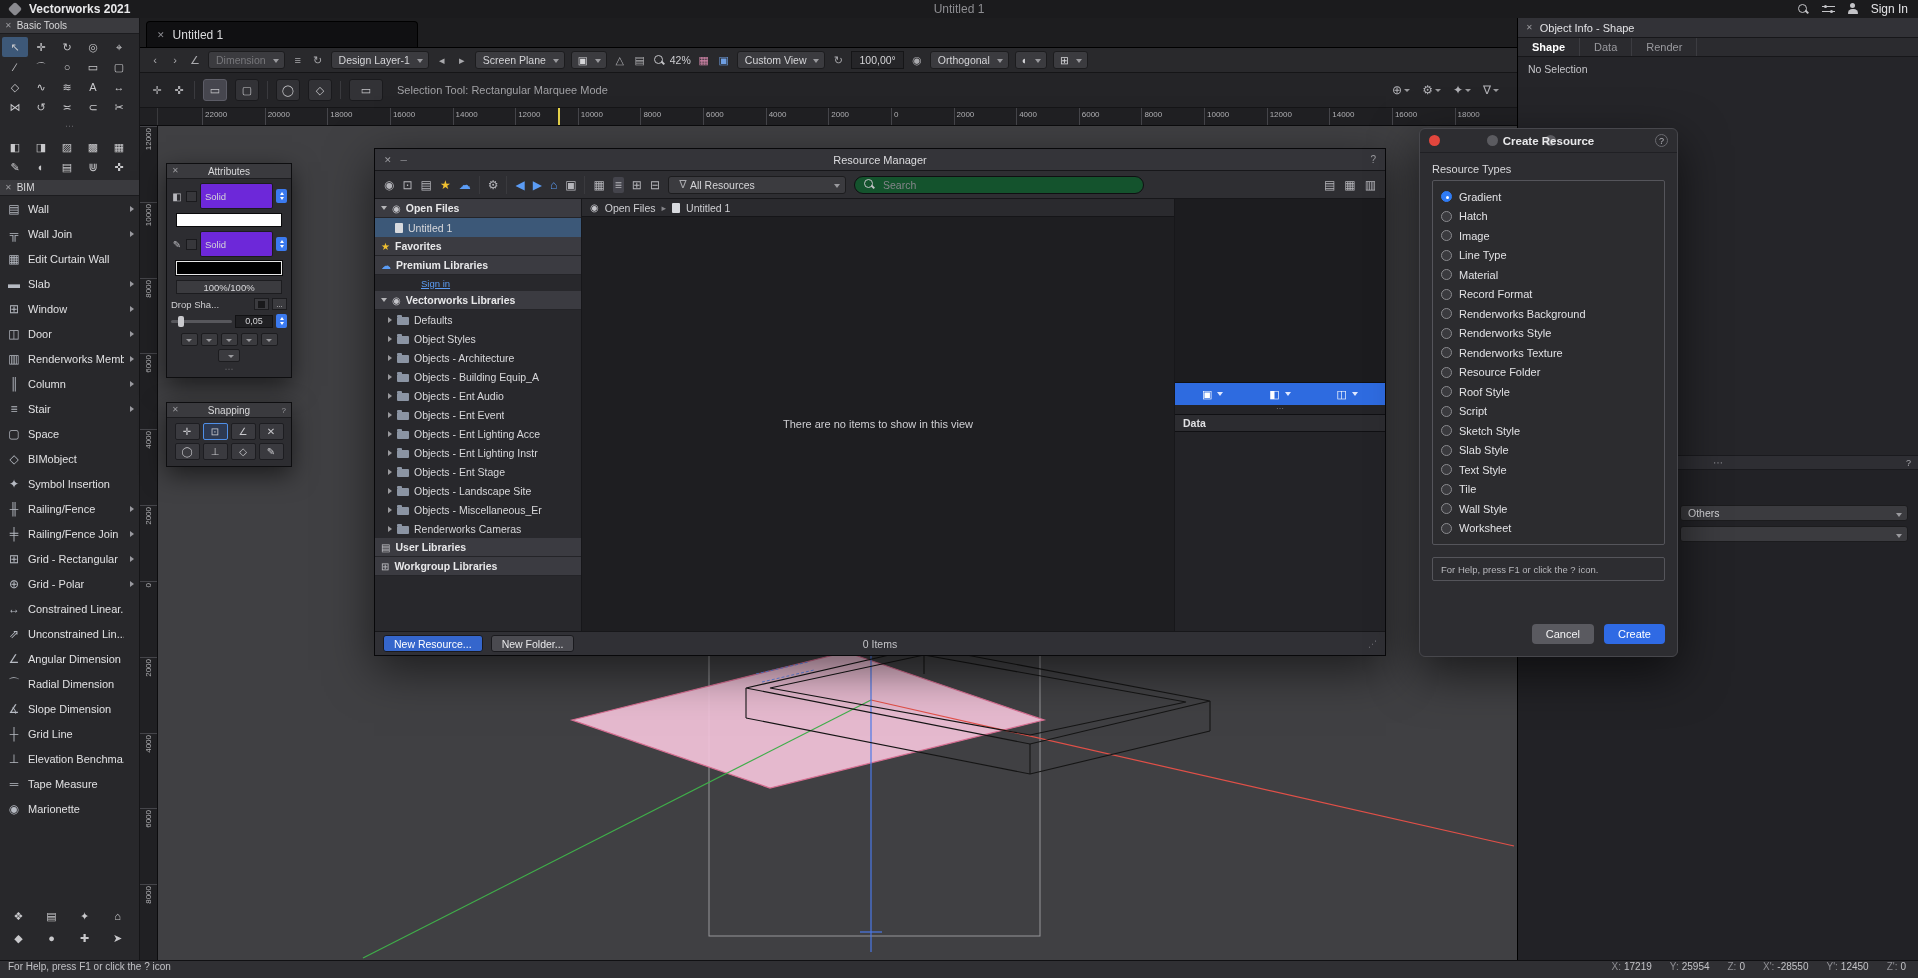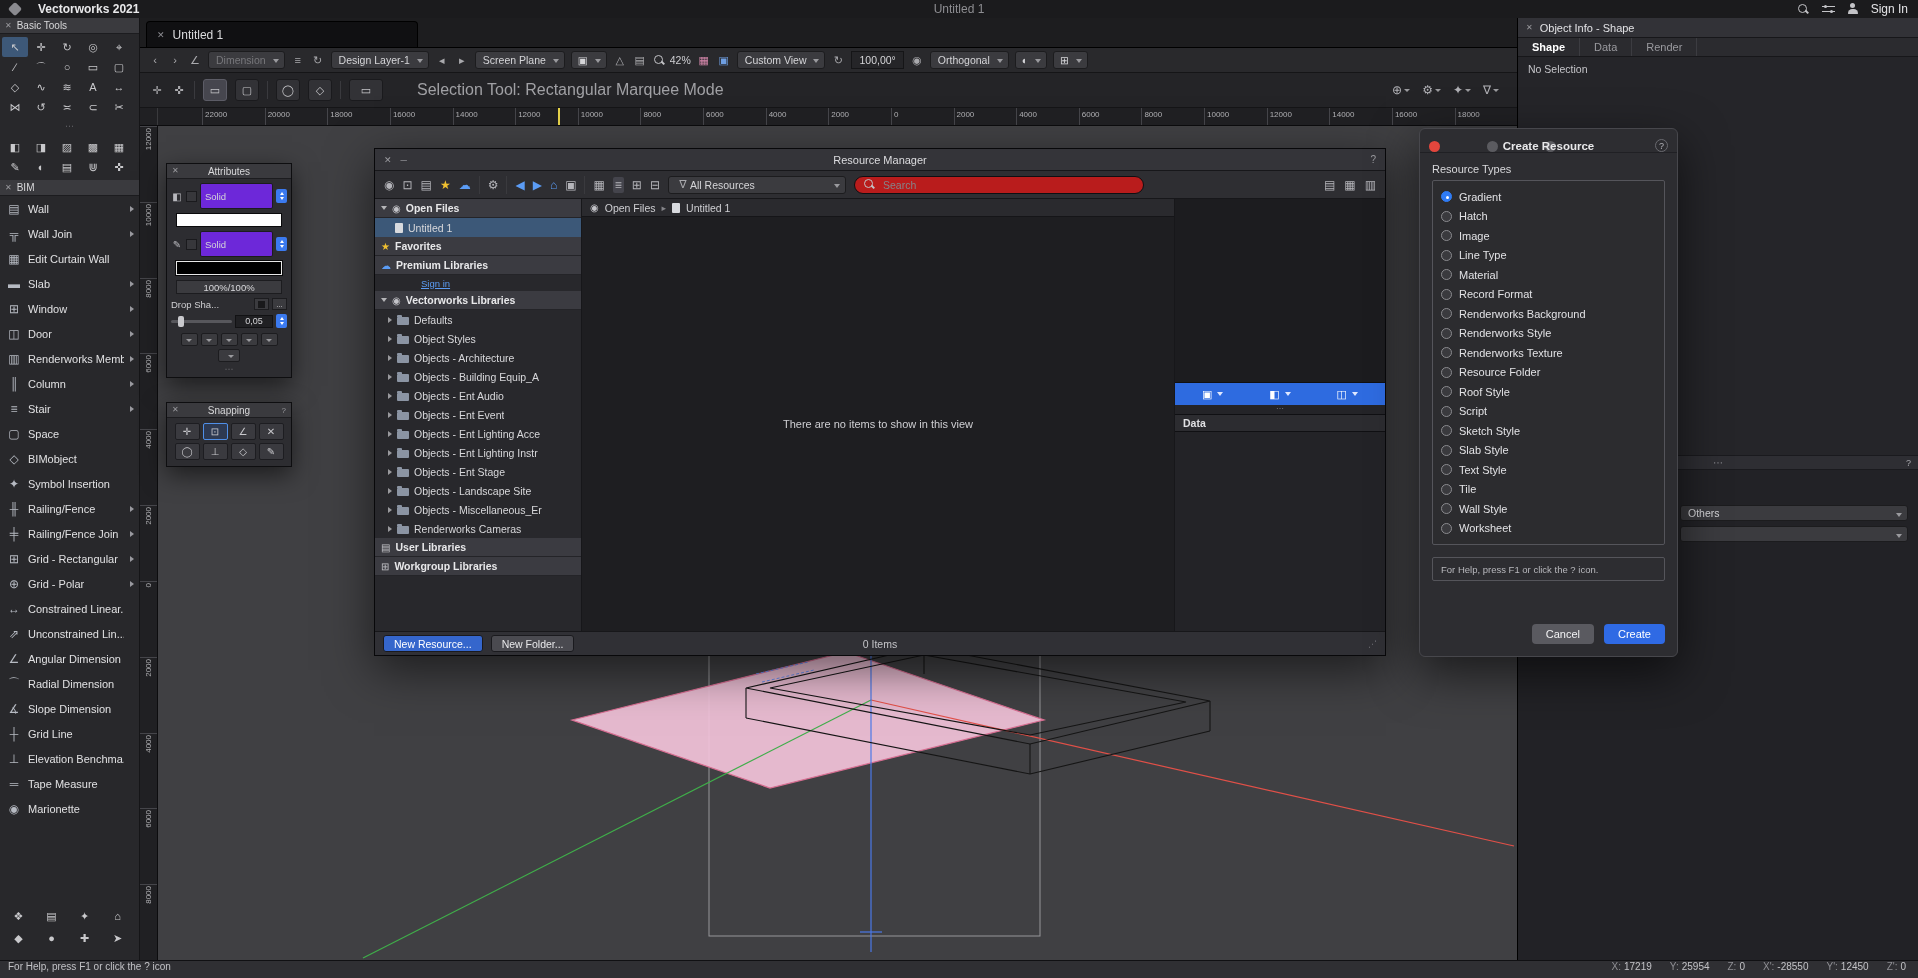--- a/index.html
+++ b/index.html
@@ -5,21 +5,21 @@
   * { box-sizing: border-box; }
   html,body { margin:0; padding:0; }
   body {
     width:1918px; height:978px; position:relative; overflow:hidden;
     background:#232325; font-family:"Liberation Sans", sans-serif;
     -webkit-user-select:none; user-select:none;
   }
 
   
   #menubar { position:absolute; left:0; top:0; width:100%; height:18px; background:#1b1b1d;
-    display:flex; align-items:center; gap:18px; padding:0 10px; color:#e9e9eb; font-size:12px; z-index:40; }
+    display:flex; align-items:center; gap:9px; padding:0 10px; color:#e9e9eb; font-size:12px; z-index:40; }
   .app-logo { width:10px; height:10px; background:#8a8a8f; transform:rotate(45deg); border-radius:2px; }
   .app-title { font-weight:bold; }
   .doc-title { position:absolute; left:50%; transform:translateX(-50%); color:#8e8e92; }
   .mb-right { margin-left:auto; display:flex; align-items:center; gap:12px; }
   .signin { color:#e4e4e7; }
   .mag-icon { position:relative; width:13px; height:13px; display:inline-block; }
   .mag-icon::before { content:""; position:absolute; left:1px; top:1px; width:7px; height:7px;
     border:1.5px solid #c3c3c7; border-radius:50%; }
   .mag-icon::after { content:""; position:absolute; left:8px; top:8px; width:4px; height:1.5px;
     background:#c3c3c7; transform:rotate(45deg); }
@@ -77,21 +77,21 @@
     border:1px solid #151517; padding:0 7px; font-size:10.5px; color:#d5d5d8; }
   .zoom-box { display:inline-flex; align-items:center; gap:4px; color:#cfcfd3; }
   .sep-v { width:1px; height:18px; background:#3a3a3e; }
 
   .modebar { height:35px; background:#242427; border-bottom:1px solid #151517; display:flex;
     align-items:center; gap:8px; padding:0 10px; }
   .mode-btn { width:24px; height:22px; background:#323236; border:1px solid #1a1a1d; border-radius:3px;
     display:flex; align-items:center; justify-content:center; color:#c5c5c8; font-size:11px; }
   .mode-btn.on { background:#46464e; border-color:#5c5c66; }
   .mode-btn.wide { width:34px; }
-  .mode-status { margin-left:26px; color:#a0a0a4; font-size:16px; }
+  .mode-status { margin-left:6px; color:#a0a0a4; font-size:11px; }
   .mode-right { margin-left:auto; display:flex; gap:12px; align-items:center; padding-right:8px; }
   .mr-ic { color:#b0b0b5; font-size:12px; display:inline-flex; align-items:center; gap:2px; }
   .mr-chev { width:0; height:0; border-left:3px solid transparent; border-right:3px solid transparent;
     border-top:3.5px solid #9a9a9e; display:inline-block; }
 
   .ruler-row { height:18px; display:flex; background:#202023; border-bottom:1px solid #0c0c0e; }
   .ruler-corner { width:18px; border-right:1px solid #3a3a3d; }
   .h-ruler { flex:1; display:flex; position:relative; overflow:hidden;margin-left:44px; }
   .h-tick { flex:1; border-left:1px solid #45454a; font-size:8px; color:#b0b0b4;
     padding:2px 0 0 2px; white-space:nowrap; overflow:hidden; }
@@ -188,21 +188,21 @@
   .rm-title { position:absolute; left:50%; transform:translateX(-50%); font-size:11px; color:#dcdcdf; }
   .rm-help { margin-left:auto; font-size:10px; color:#9a9a9f; }
   .rm-toolbar { height:28px; background:#2e2e32; border-bottom:1px solid #17171a; display:flex;
     align-items:center; gap:8px; padding:0 9px; flex:0 0 auto; }
   .rm-ticon { color:#b5b5ba; font-size:12px; }
   .rm-ticon.yellow { color:#f0c030; }
   .rm-ticon.blue { color:#5b9cf5; }
   .rm-ticon.on { background:#44444c; border-radius:2px; padding:1px 2px; }
   .icon-strip { display:flex; align-items:center; gap:8px; }
   .rm-filter { width:178px; }
-  .rm-search { width:290px; height:18px; background:#b91c1c; border:1px solid #0f0f12;
+  .rm-search { width:290px; height:18px; background:#14532d; border:1px solid #0f0f12;
     border-radius:9px; display:flex; align-items:center; gap:5px; padding:0 8px; }
   .rm-search input { flex:1; background:transparent; border:none; outline:none; color:#b9b9be;
     font-size:10.5px; font-family:"Liberation Sans",sans-serif; }
   .rm-search input::placeholder { color:#85858a; }
   .rm-right-icons { margin-left:auto; display:flex; gap:9px; }
   .rm-body { flex:1; display:flex; min-height:0; }
   .rm-tree { width:207px; background:#28282c; border-right:1px solid #17171a; overflow:hidden;
     font-size:10.5px; }
   .tree-header { height:19px; background:#3b3b41; border-bottom:1px solid #242428; display:flex;
     align-items:center; gap:5px; padding:0 6px; color:#e8e8ea; font-weight:bold; }
@@ -250,21 +250,21 @@
     align-items:center; border:1px solid #1a1a1e; }
   .rm-btn.blue { background:#3566cc; color:#fff; }
   .rm-btn.gray { background:#4a4a50; color:#e8e8ea; }
   .rm-count { position:absolute; left:50%; transform:translateX(-50%); font-size:10.5px; color:#c5c5c9; }
   .rm-grip { margin-left:auto; color:#77777c; font-size:9px; }
 
   
   #dialog { position:absolute; left:1419px; top:128px; width:259px; height:529px; background:#2d2d31;
     border:1px solid #47474c; border-radius:6px; box-shadow:0 16px 48px rgba(0,0,0,.6); z-index:30;
     display:flex; flex-direction:column; }
-  .dlg-titlebar { height:24px; display:flex; align-items:flex-end; padding:0 9px;
+  .dlg-titlebar { height:24px; display:flex; align-items:center; padding:0 9px;
     border-bottom:1px solid #202024; position:relative; flex:0 0 auto;gap:40px; }
   .tl { width:11px; height:11px; border-radius:50%; margin-right:7px; }
   .tl.red { background:#e2463d; }
   .tl.gray { background:#5b5b60; }
   .dlg-title { position:absolute; left:50%; transform:translateX(-50%); font-size:11.5px;
     color:#e8e8ea; font-weight:bold; }
   .dlg-help { margin-left:auto; width:13px; height:13px; border:1px solid #6a6a70; border-radius:50%;
     color:#b5b5ba; font-size:9px; display:flex; align-items:center; justify-content:center; }
   .dlg-body { flex:1; padding:8px 12px 12px; display:flex; flex-direction:column; min-height:0; }
   .dlg-group-label { font-size:11px; color:#d8d8db; margin:2px 0 5px; }

